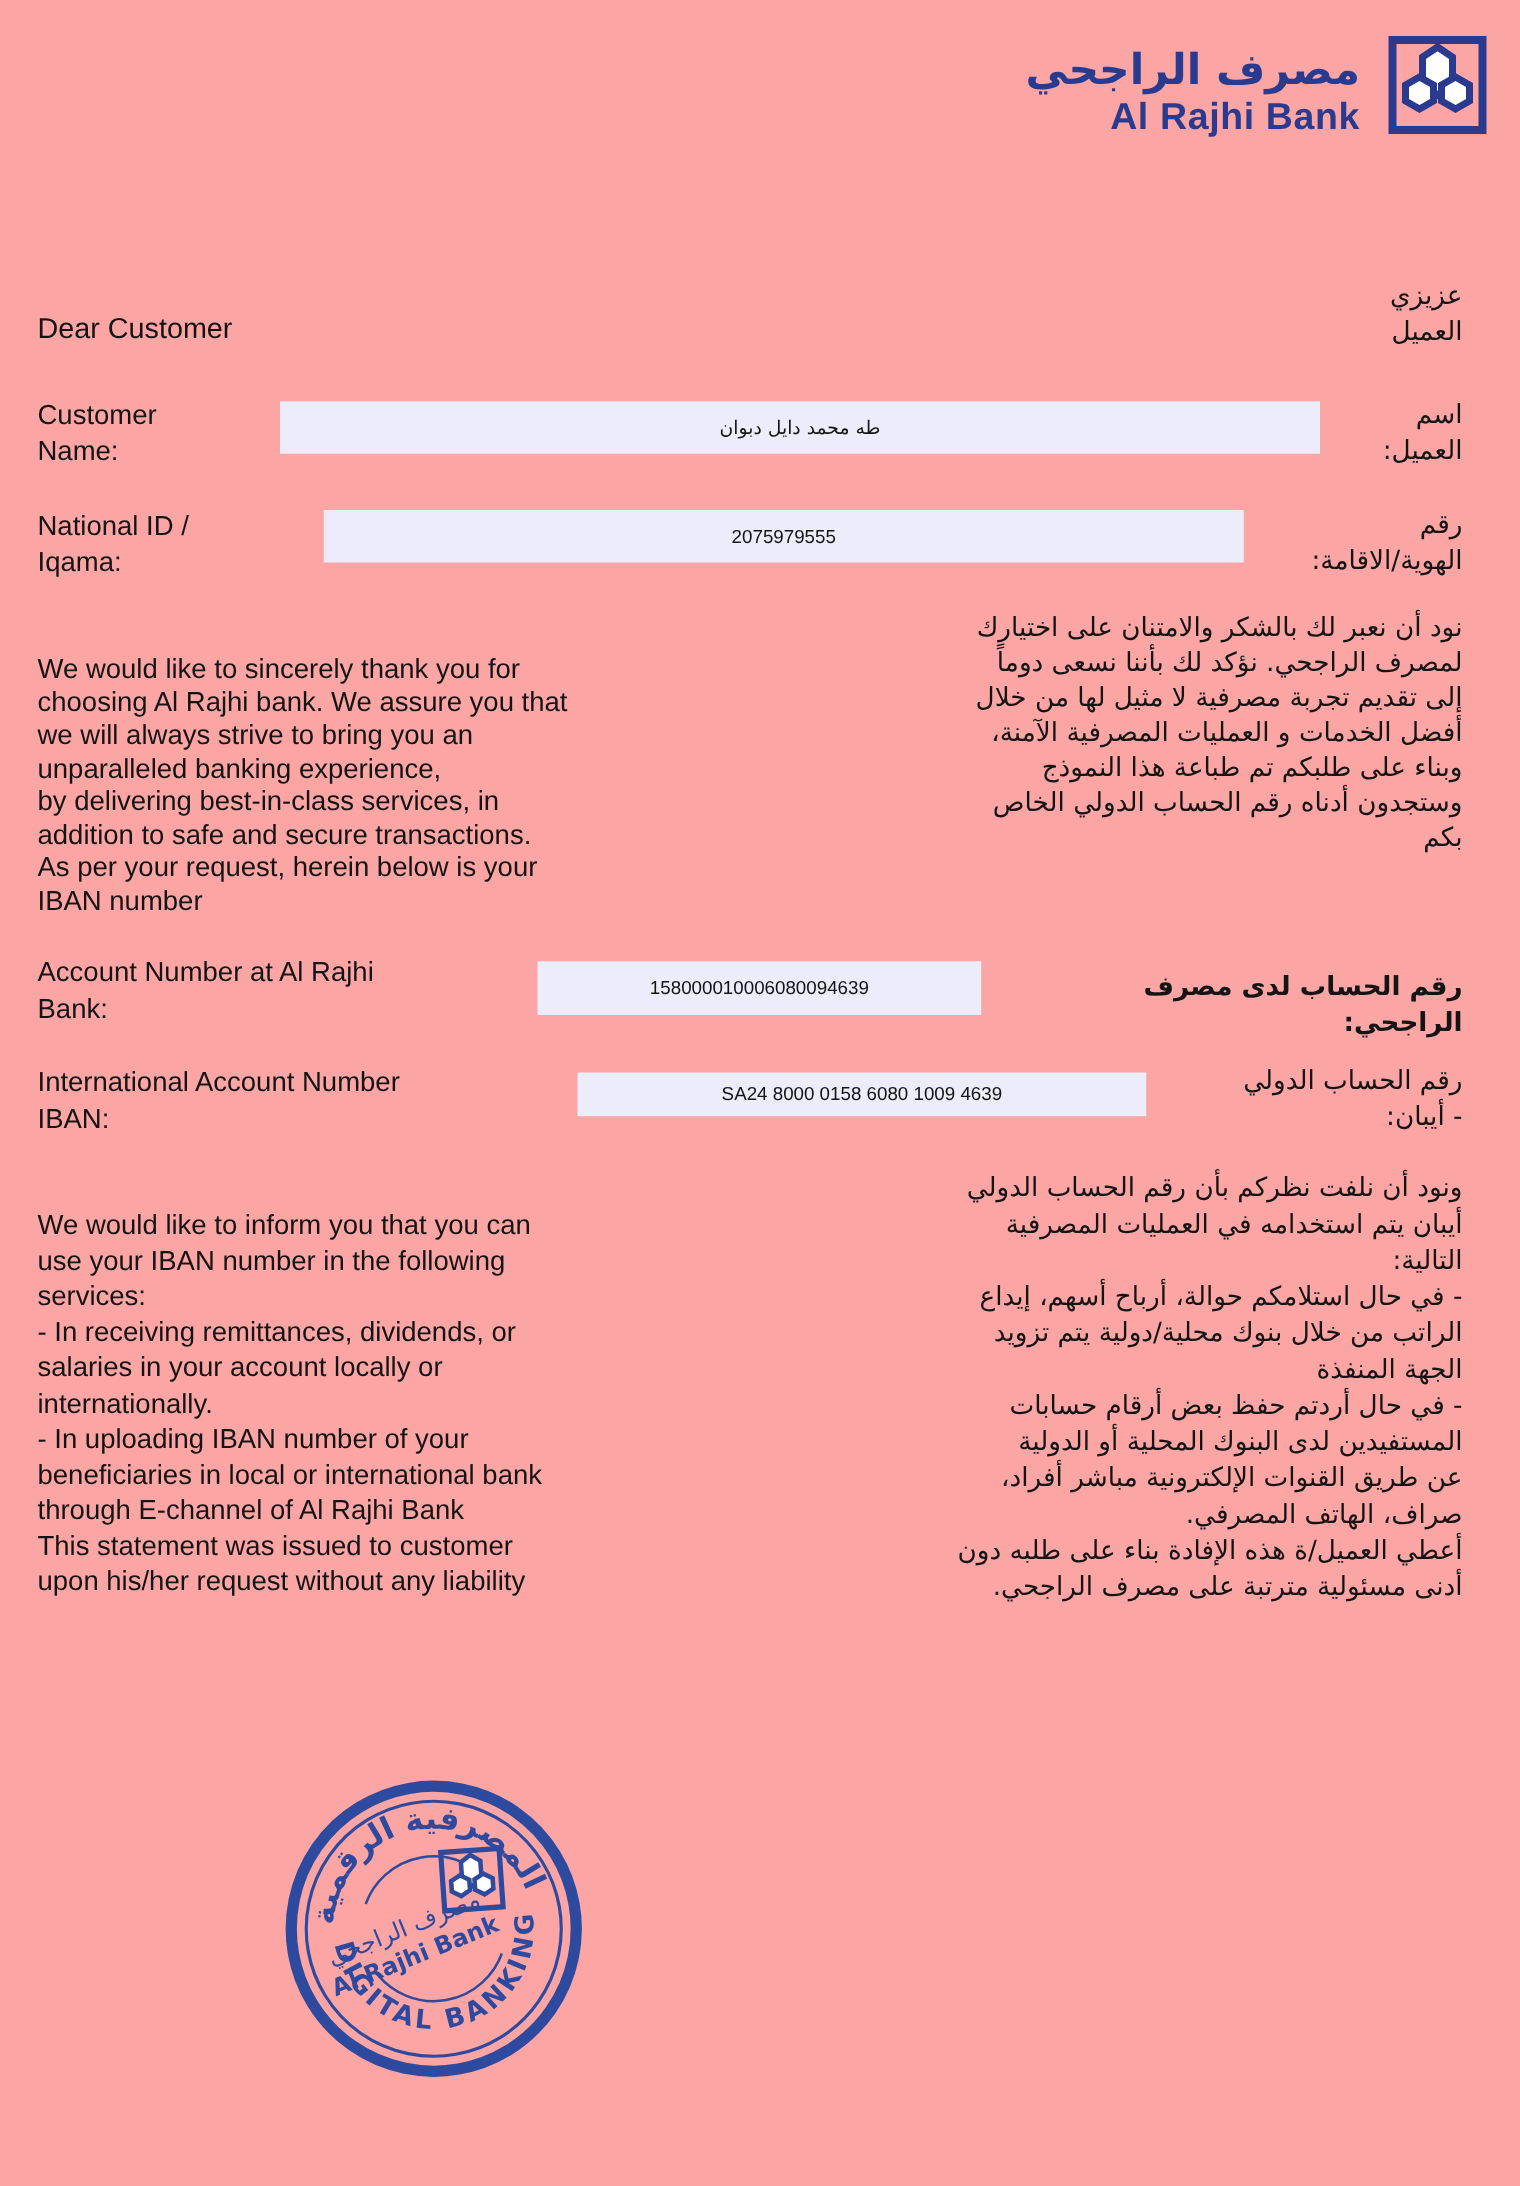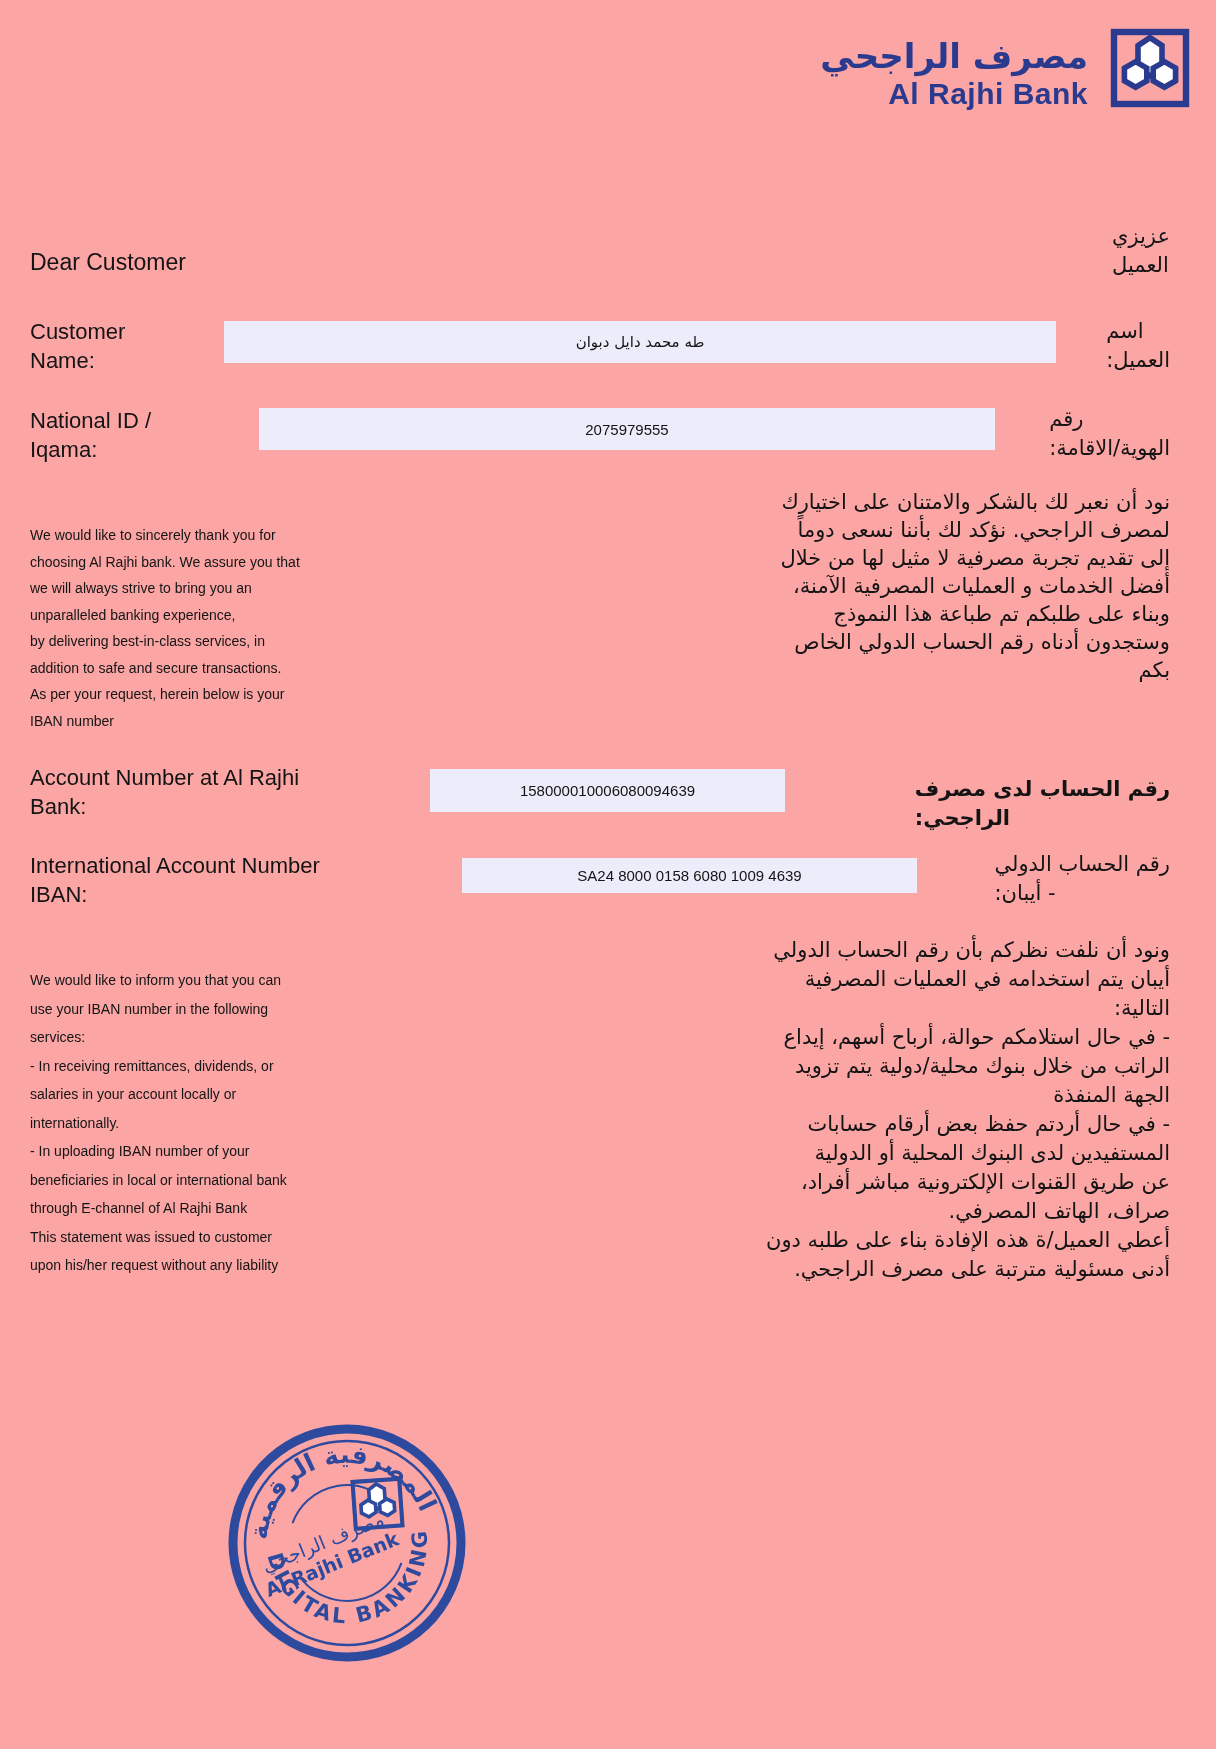--- a/index.html
+++ b/index.html
@@ -14,22 +14,22 @@
 
   
   .logo-block { top:28px; right:26px; display:flex; align-items:flex-start; gap:22px; }
   .logo-text { text-align:right; margin-top:8px; }
   .logo-ar { font-size:34px; font-weight:bold; line-height:40px; }
   .logo-en { font-size:30px; font-weight:bold; line-height:36px; letter-spacing:0.5px; }
   .logo-emblem { display:block; }
 
   
   .lbl-en { left:30px; font-size:22px; line-height:29px; }
-  .lbl-ar { right:46px; font-size:21px; line-height:29px; text-align:left; }
-  .para-en { left:30px; width:600px; font-size:14px; }
+  .lbl-ar { right:46px; font-size:21px; line-height:29px; text-align:right; }
+  .para-en { left:30px; width:600px; font-size:22px; }
   .para-ar { right:46px; width:520px; font-size:21px; text-align:right; }
 
   
   .vbox {
     background:#edecfa; display:flex; align-items:center; justify-content:center;
     font-size:15px;
   }
 
   .stamp-wrap { left:222px; top:1418px; width:250px; height:250px; }
   svg text { font-family:"DejaVu Sans",sans-serif; }

